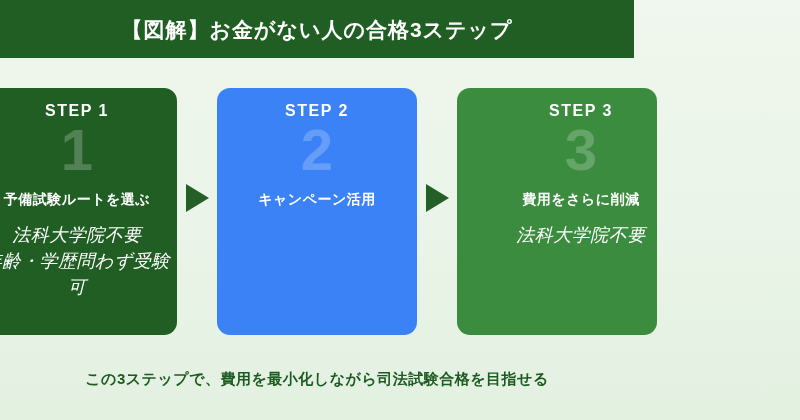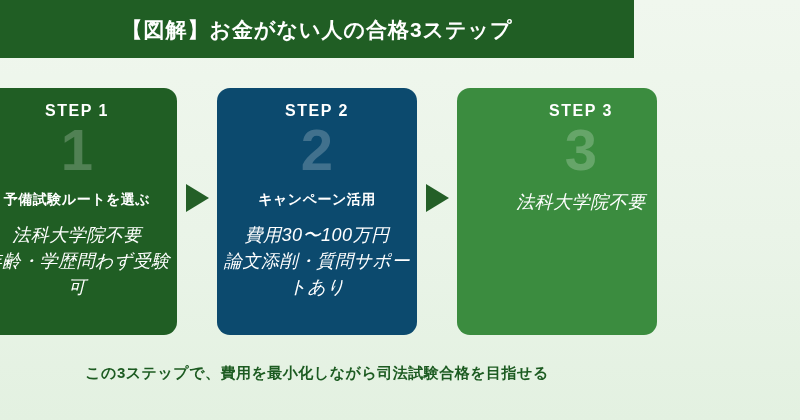--- a/index.html
+++ b/index.html
@@ -45,21 +45,21 @@
     font-style: italic;
   }
 
   .arrow-wrap {
     width: 40px; flex: 0 0 auto;
     display: flex; justify-content: center;
     margin-top: 96px;
   }
 
   .caption {
-    margin: 8px; position: absolute; left: 0; right: 0; top: 356px;
+    margin: 14px; position: absolute; left: 0; right: 0; top: 356px;
     text-align: center; font-size: 15px; font-weight: bold;
     letter-spacing: 0.5px;
   }
 </style>
 </head>
 <body>
 
 <div class="page">
 
   <header class="header-bar" style="background-color: rgb(32, 94, 36);">
@@ -78,39 +78,36 @@
           <div>年齢・学歴問わず受験可</div>
         </div>
       </section>
 
       <div class="arrow-wrap">
         <svg width="23" height="28" viewBox="0 0 23 28">
           <polygon points="0,0 23,14 0,28" fill="#245f27"></polygon>
         </svg>
       </div>
 
-      <section class="card" style="background-color: #0c4a6e;">
+      <section class="card" style="background-color: #3b82f6;">
         <div class="step-label">STEP 2</div>
         <div class="step-number">2</div>
         <h2 class="step-title">キャンペーン活用</h2>
-        <div class="step-details">
-          <div>費用30〜100万円</div>
-          <div>論文添削・質問サポートあり</div>
-        </div>
       </section>
 
       <div class="arrow-wrap">
         <svg width="23" height="28" viewBox="0 0 23 28">
           <polygon points="0,0 23,14 0,28" fill="#245f27"></polygon>
         </svg>
       </div>
 
       <section class="card" style="background-color: rgb(59, 140, 63); padding-left: 48px;">
         <div class="step-label">STEP 3</div>
         <div class="step-number">3</div>
+        <h2 class="step-title">費用をさらに削減</h2>
         <div class="step-details">
           <div>法科大学院不要</div>
         </div>
       </section>
 
     </div>
 
     <p class="caption" style="color: rgb(28, 91, 33);">この3ステップで、費用を最小化しながら司法試験合格を目指せる</p>
   </main>
 

